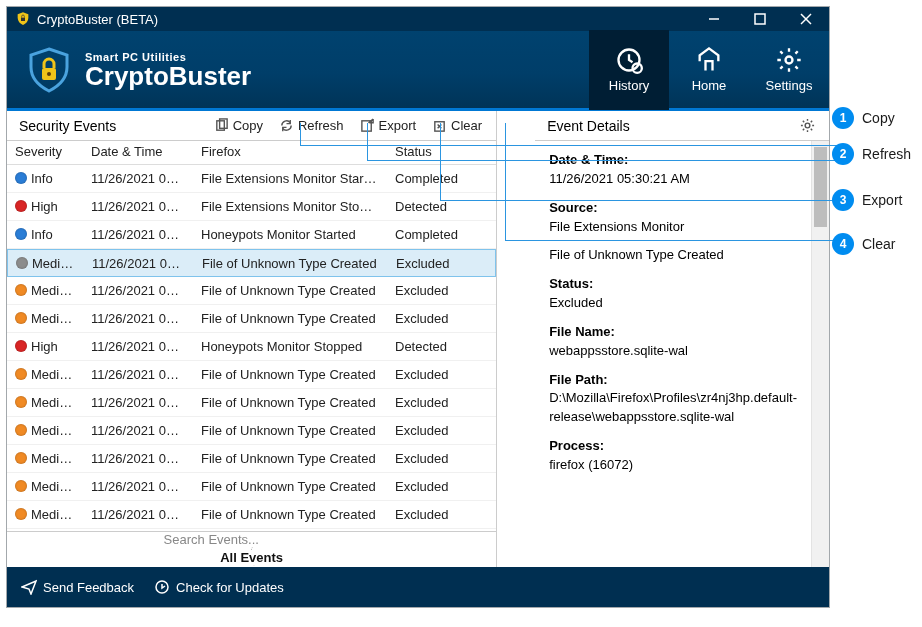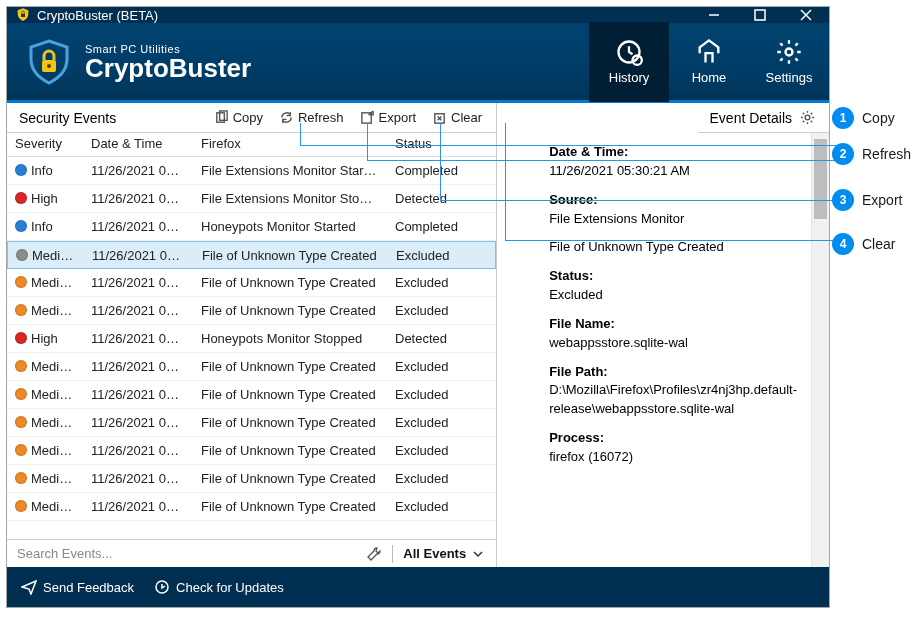--- a/index.html
+++ b/index.html
@@ -1,29 +1,29 @@
 <!DOCTYPE html>
 <html><head>
 <meta charset="utf-8">
 <style>
   * { box-sizing:border-box; margin:0; padding:0; font-family:"Segoe UI",Arial,sans-serif; }
   body { background:#fff; width:922px; height:627px; position:relative; overflow:hidden; }
 
   .window { position:absolute; left:6px; top:6px; width:824px; height:602px; border:1px solid #a3a8ac; display:flex; flex-direction:column; background:#fff; }
 
-  .titlebar { height:16px; background:#002f51; color:#fff; display:flex; align-items:center; padding:0 0 0 8px; font-size:13px; }
+  .titlebar { height:24px; background:#002f51; color:#fff; display:flex; align-items:center; padding:0 0 0 8px; font-size:13px; }
   .titlebar .ticon { width:16px; height:16px; margin-right:6px; }
   .titlebar .title { flex:1; }
   .titlebar .winbtn { width:46px; height:30px; display:flex; align-items:center; justify-content:center; }
   .titlebar .winbtn svg { stroke:#fff; }
 
   .header { height:80px; background:linear-gradient(#00426f,#003e69 55%,#003458); border-bottom:3px solid #0078d4; display:flex; align-items:center; padding:0 0 0 18px; }
   .logo { display:flex; align-items:center; gap:12px; }
   .brand { color:#fff; }
-  .brand-sub { font-size:11px; font-weight:400; letter-spacing:.5px; }
+  .brand-sub { font-size:11px; font-weight:700; letter-spacing:.5px; }
   .brand-main { font-size:26px; font-weight:700; line-height:1; }
   .spacer { flex:1; }
   .navbtn { width:80px; height:80px; display:flex; flex-direction:column; align-items:center; justify-content:center; color:#fff; gap:4px; font-size:13px; cursor:pointer; }
   .navbtn.active { background:#001e34; }
   .navbtn svg { width:28px; height:28px; stroke:#fff; fill:none; stroke-width:2; }
 
   .work { flex:1; display:flex; min-height:0;gap:38px; }
 
   .left { width:516px; border-right:1px solid #ccc; display:flex; flex-direction:column; min-height:0; }
   .panelhdr { height:30px; border-bottom:1px solid #ccc; display:flex; align-items:center; padding:0 6px 0 12px; background:#fff; font-size:13px; }
@@ -33,27 +33,27 @@
 
   .grid { flex:1; overflow:hidden; display:flex; flex-direction:column; font-size:13px; color:#222; }
   .ghdr { display:flex; height:24px; border-bottom:1px solid #ddd; font-size:13px; }
   .ghdr > div, .grow > div { padding:3px 8px; overflow:hidden; white-space:nowrap; text-overflow:ellipsis; }
   .c-sev{width:76px} .c-date{width:110px} .c-act{width:194px} .c-stat{width:100px}
   .gbody { flex:1; overflow-y:auto; overflow-x:hidden; }
   .grow { display:flex; height:28px; align-items:center; border-bottom:1px solid #f0f0f0; }
   .grow.sel { background:#dbedf8; border:1px solid #7fc3ec; }
   .sev-dot { width:12px; height:12px; border-radius:50%; display:inline-block; margin-right:4px; vertical-align:-1px; box-shadow:0 0 2px rgba(0,0,0,.35) inset; }
 
-  .searchbar { height:28px; border-top:1px solid #ccc; display:flex; align-items:center; padding:0 10px; font-size:13px; color:#888; }
+  .searchbar { height:36px; border-top:1px solid #ccc; display:flex; align-items:center; padding:0 10px; font-size:13px; color:#888;flex-direction:column; }
   .searchbar input { flex:1; border:none; outline:none; font-size:13px; color:#222; }
   .searchbar input::placeholder { color:#888; }
   .searchbar .divider { width:1px; height:18px; background:#bbb; margin:0 10px; }
   .searchbar .bold { color:#111; font-weight:600; }
 
-  .right { flex:1; display:flex; flex-direction:column; min-height:0;align-items:flex-end; }
+  .right { flex:1; display:flex; flex-direction:column; min-height:0; }
   .details { flex:1; overflow-y:auto; padding:10px 32px 10px 14px; font-size:13px; line-height:1.45; position:relative; }
   .details .block { margin-bottom:10px; }
   .details .lab { font-weight:700; }
   .details-scroll { position:absolute; right:0; top:0; width:18px; height:100%; background:#f1f1f1; border-left:1px solid #e3e3e3; }
   .details-scroll .thumb { position:absolute; left:2px; width:13px; top:6px; height:80px; background:#bdbdbd; border-radius:0; }
 
   .footer { height:40px; background:#002f51; color:#fff; display:flex; align-items:center; gap:20px; padding:0 14px; font-size:13px; }
   .footer .fitem { display:flex; align-items:center; gap:6px; cursor:pointer; }
 
   

